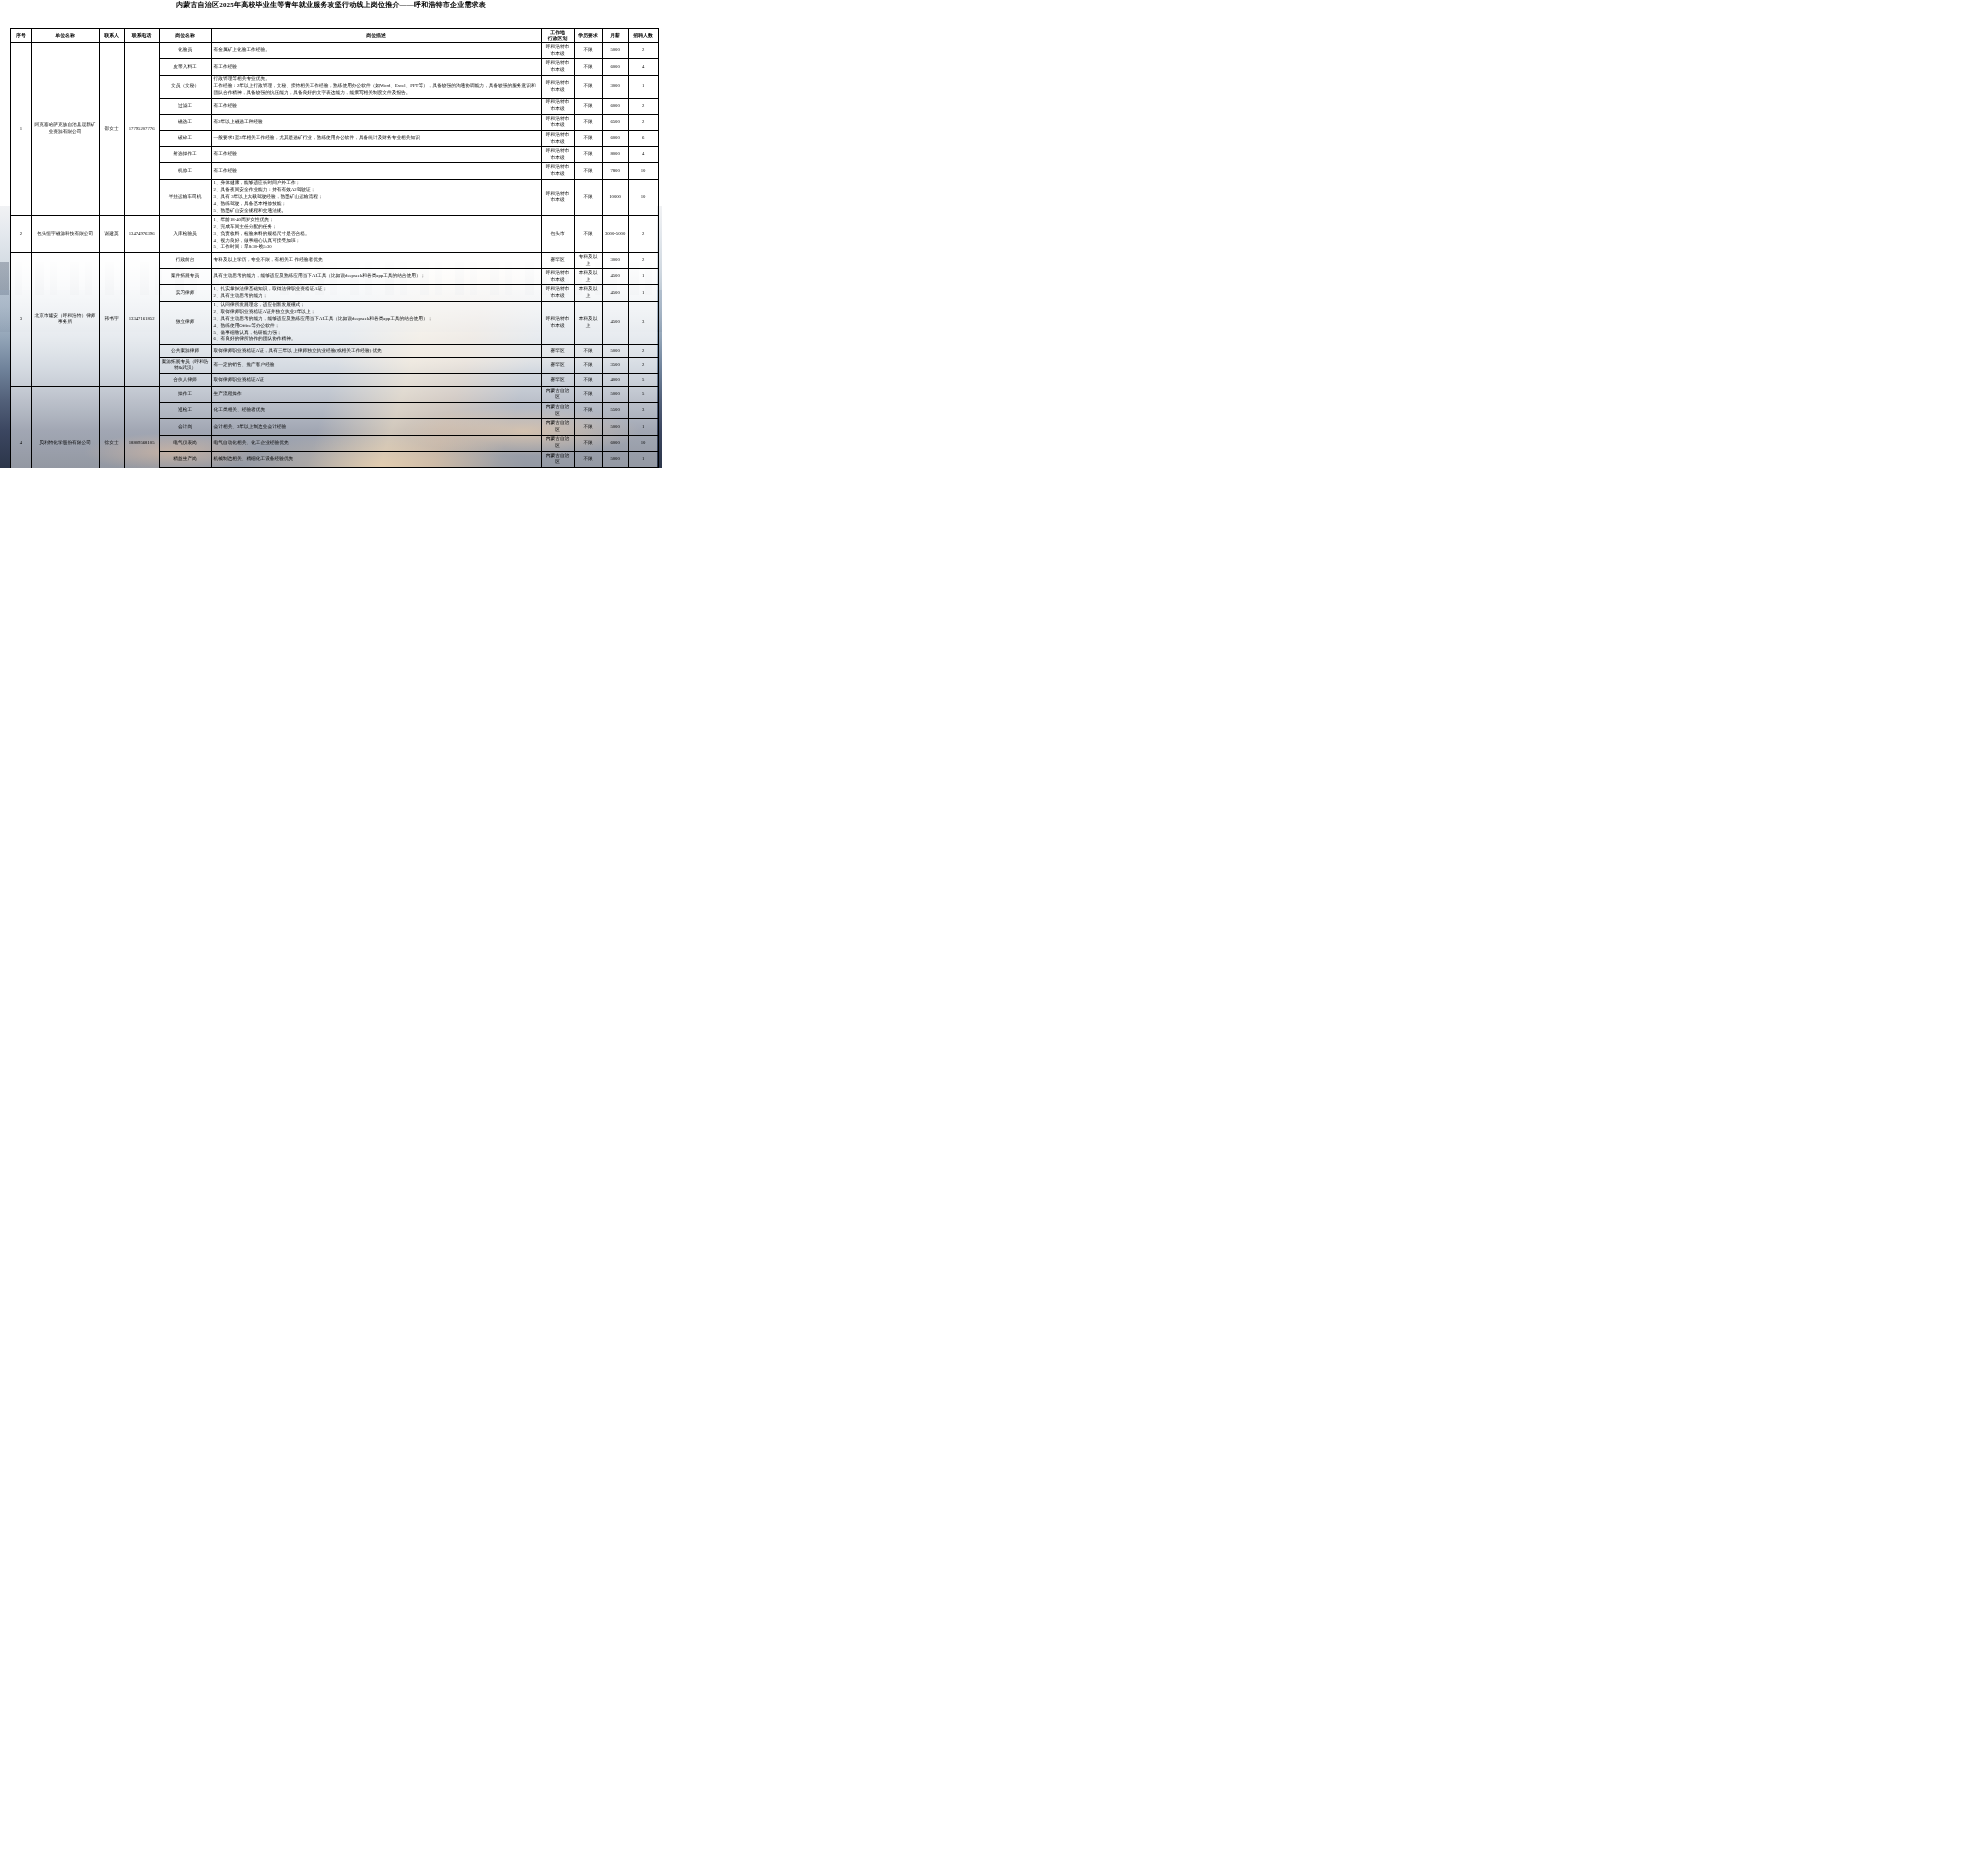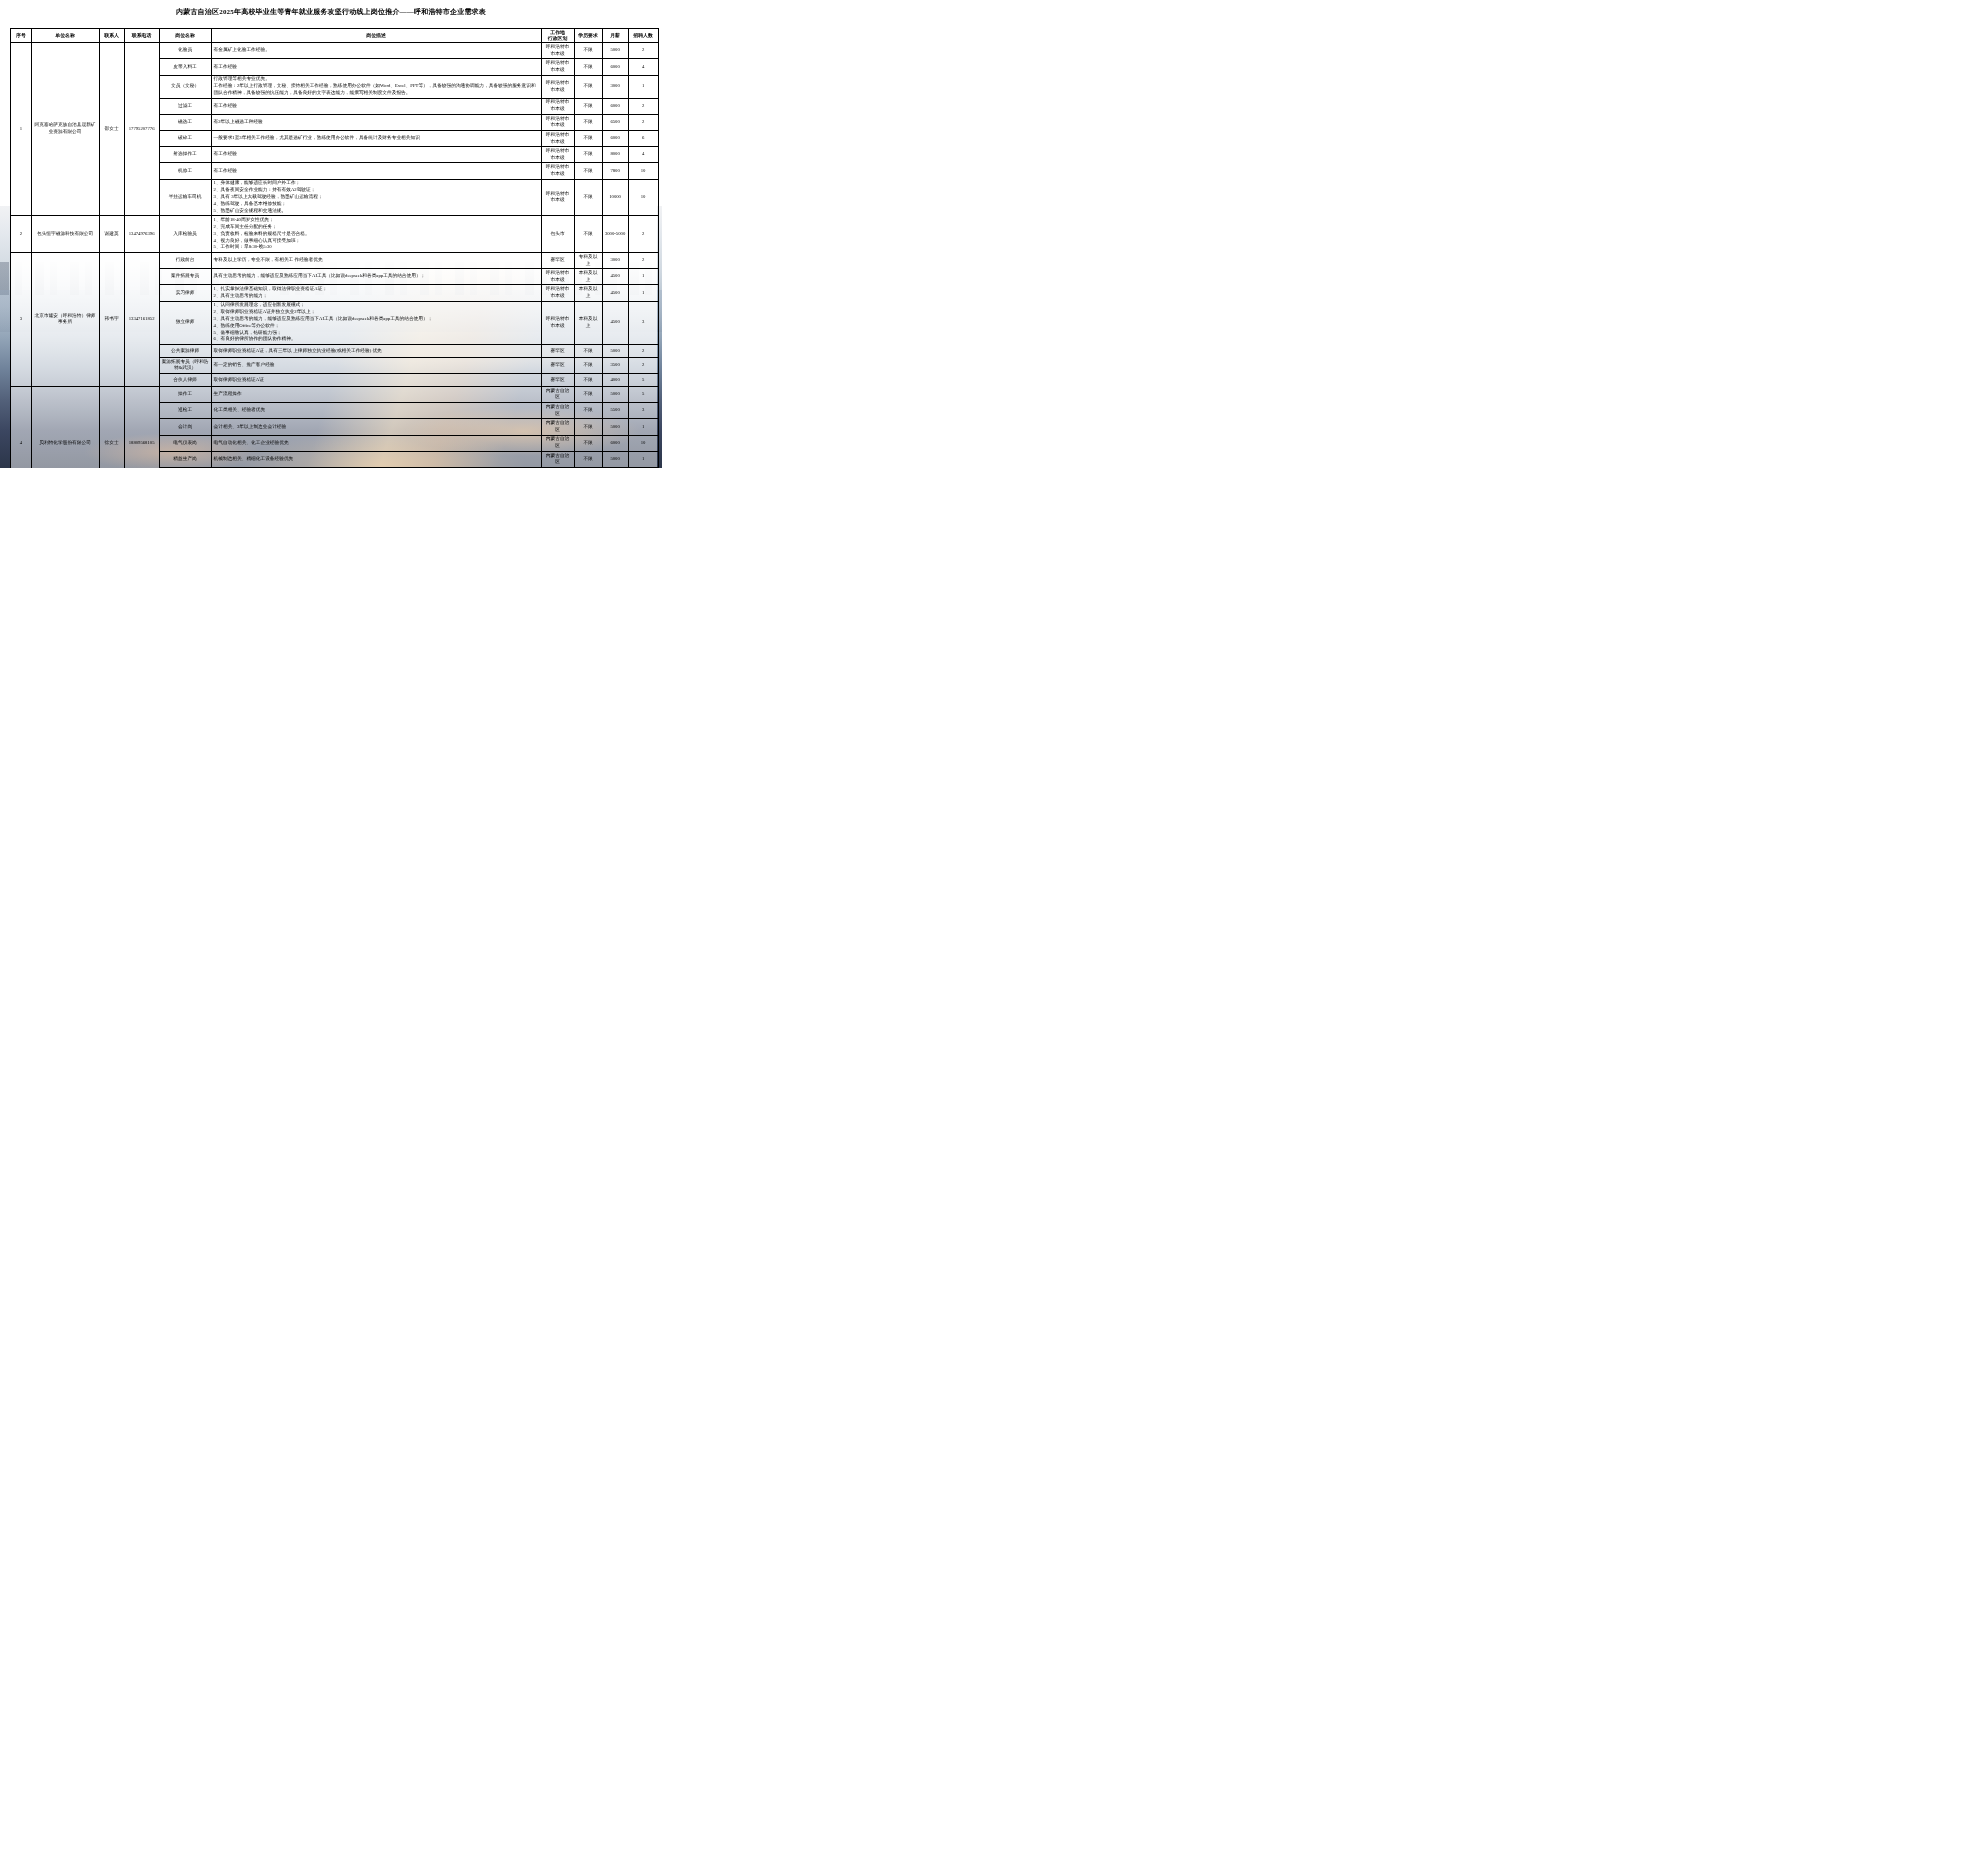--- a/index.html
+++ b/index.html
@@ -31,21 +31,21 @@
   }
   .bg-water {
     position: absolute; left: 0; right: 0; top: 62%; height: 9%;
     background: linear-gradient(180deg, rgba(150,168,190,0.55), rgba(90,106,130,0.15));
     opacity: 0.7;
   }
 
   
   .page-title {
     position: relative;
-    margin: 0; padding-top: 7px;
+    margin: 0; padding-top: 0;
     text-align: center;
     font-size: 7px; font-weight: bold; color: #000;
     letter-spacing: 0.2px;
   }
 
   
   .table-wrap {
     position: absolute; left: 10.2px; top: 27.5px; width: 647px;
     background: linear-gradient(180deg,
       #ffffff 0%, #ffffff 44%,

